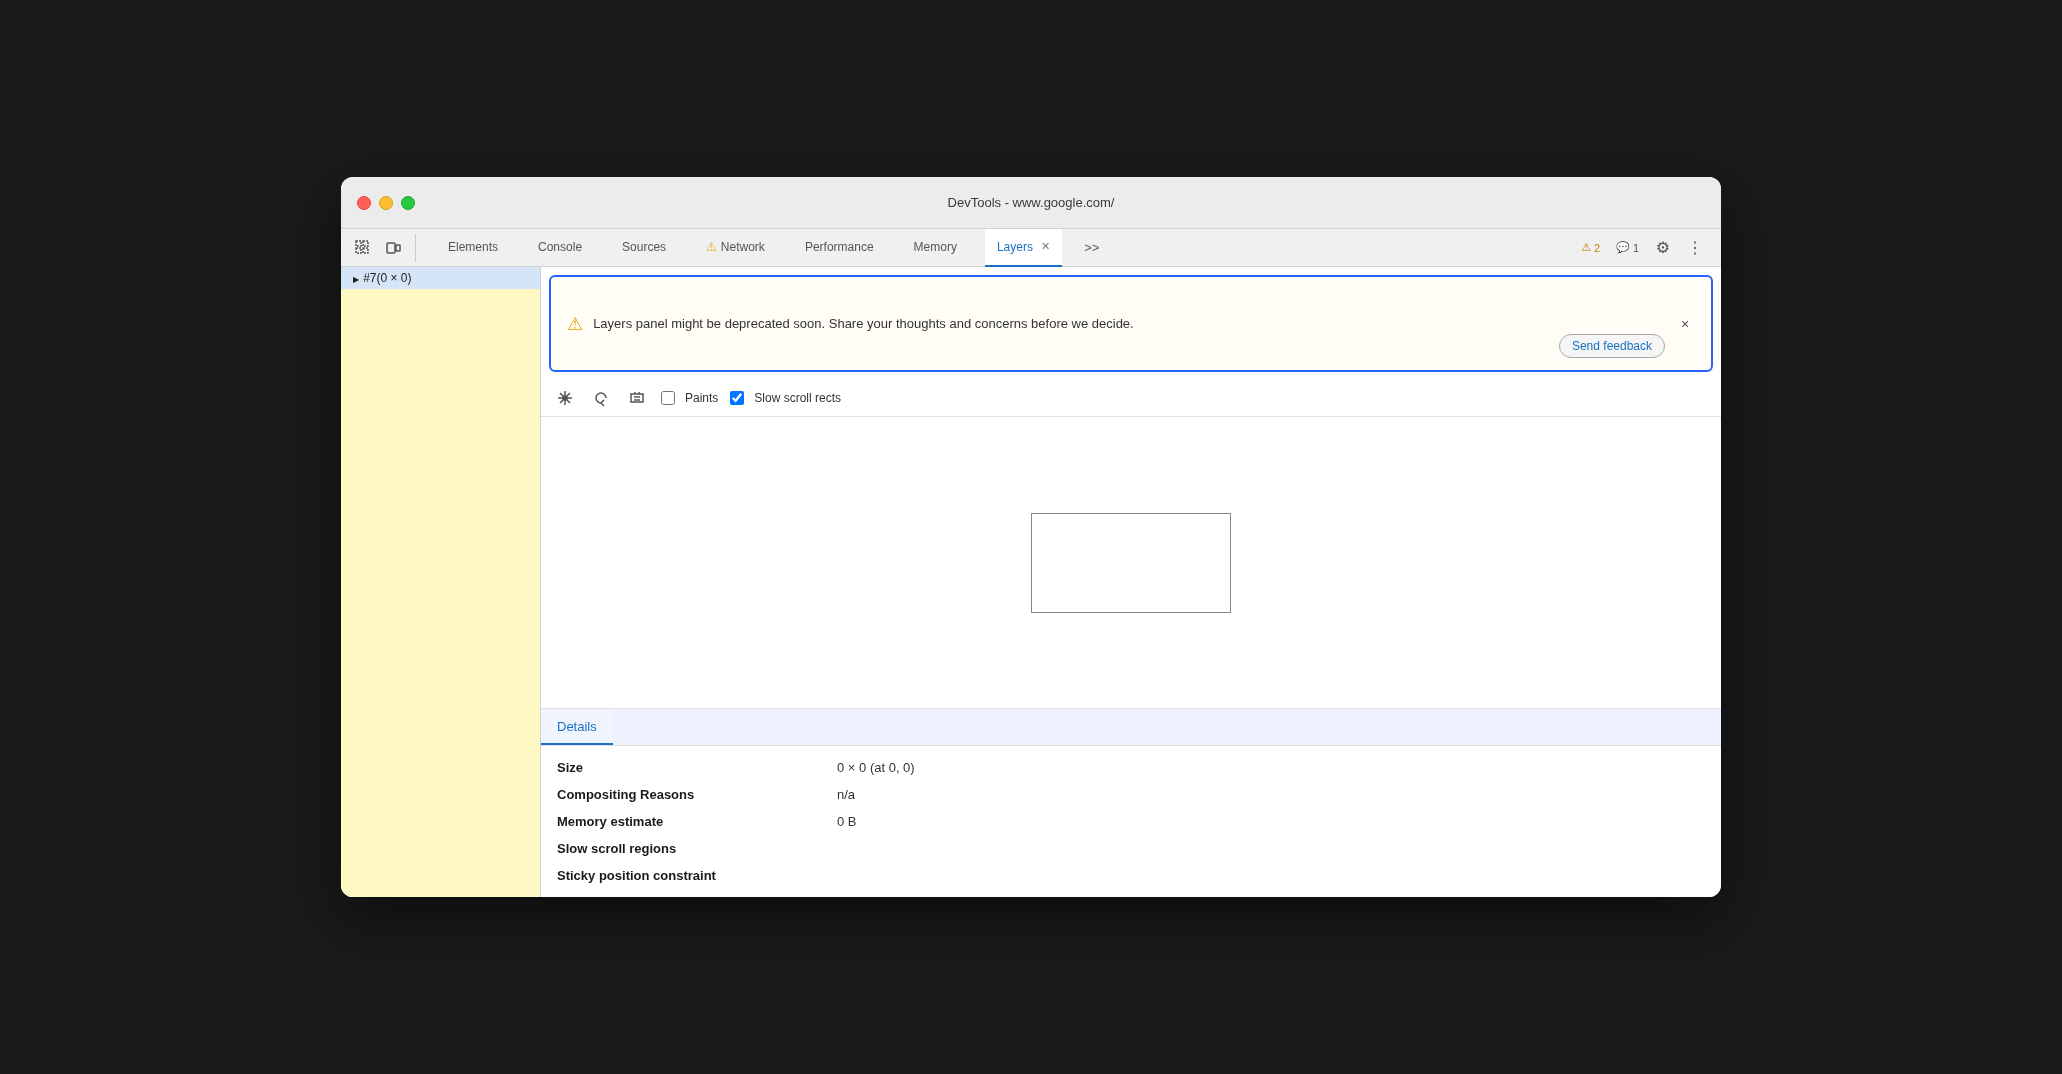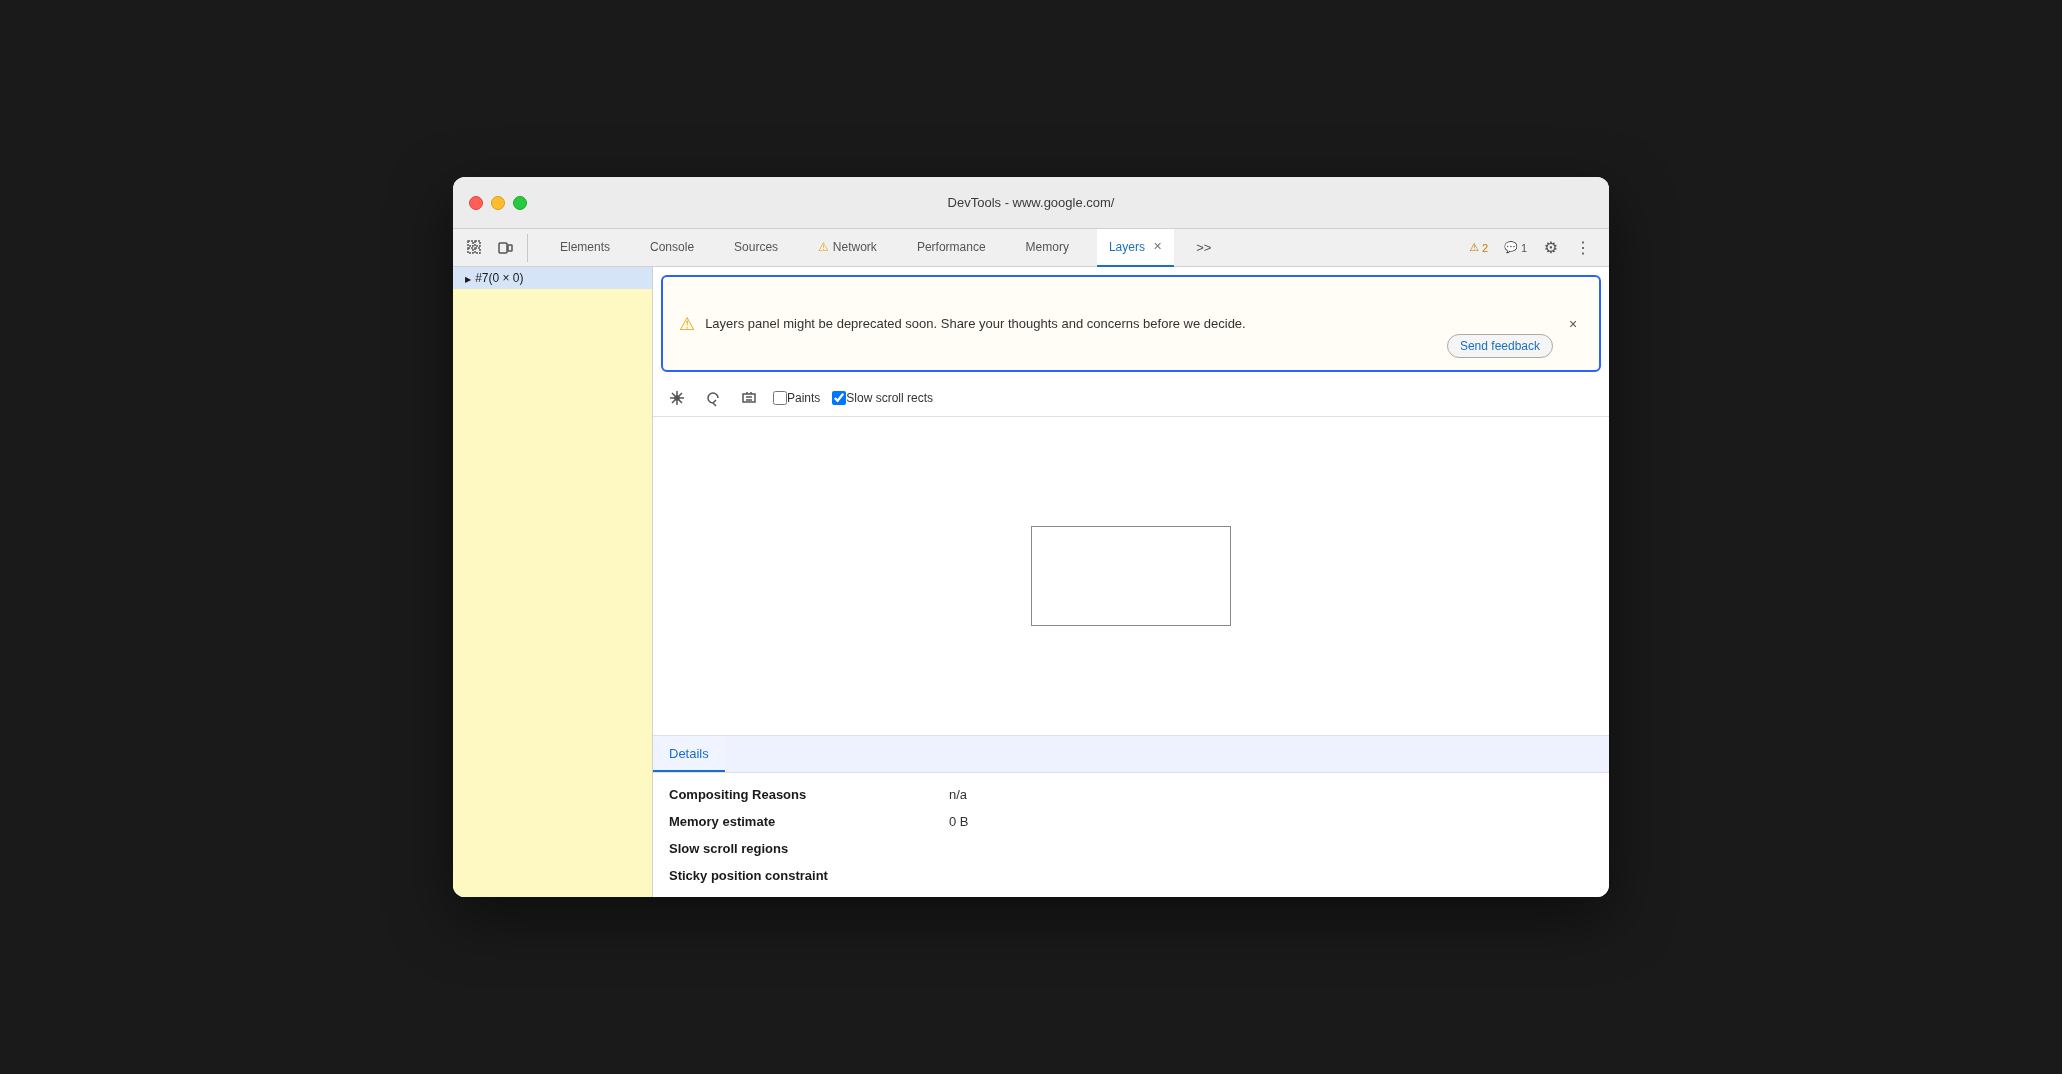--- a/index.html
+++ b/index.html
@@ -7,21 +7,21 @@
     body {
       background: #1a1a1a;
       display: flex;
       justify-content: center;
       align-items: center;
       min-height: 100vh;
       font-family: -apple-system, BlinkMacSystemFont, 'Helvetica Neue', Arial, sans-serif;
     }
 
     .window {
-      width: 1156px;
+      width: 1380px;
       height: 720px;
       background: #f5f5f5;
       border-radius: 12px;
       box-shadow: 0 20px 60px rgba(0,0,0,0.5);
       overflow: hidden;
       display: flex;
       flex-direction: column;
     }
 
     
@@ -261,21 +261,21 @@
       width: 24px;
       height: 24px;
       display: flex;
       align-items: center;
       justify-content: center;
     }
 
     .checkbox-label {
       display: flex;
       align-items: center;
-      gap: 0;
+      gap: 10px;
       font-size: 12px;
       color: #333;
       cursor: pointer;
     }
 
     .checkbox-label input[type="checkbox"] {
       width: 14px;
       height: 14px;
       cursor: pointer;
     }
@@ -490,20 +490,24 @@
         </div>
 
         <div class="details-section">
           <div style="border-bottom: 1px solid #e0e0e0; background: #eef2ff;">
             <div class="details-header">
               <span class="details-header-text">Details</span>
             </div>
           </div>
           <div class="details-table">
             <div class="detail-row">
+              <span class="detail-key">Size</span>
+              <span class="detail-value">0 × 0 (at 0, 0)</span>
+            </div>
+            <div class="detail-row">
               <span class="detail-key">Compositing Reasons</span>
               <span class="detail-value">n/a</span>
             </div>
             <div class="detail-row">
               <span class="detail-key">Memory estimate</span>
               <span class="detail-value">0 B</span>
             </div>
             <div class="detail-row">
               <span class="detail-key">Slow scroll regions</span>
               <span class="detail-value"></span>

